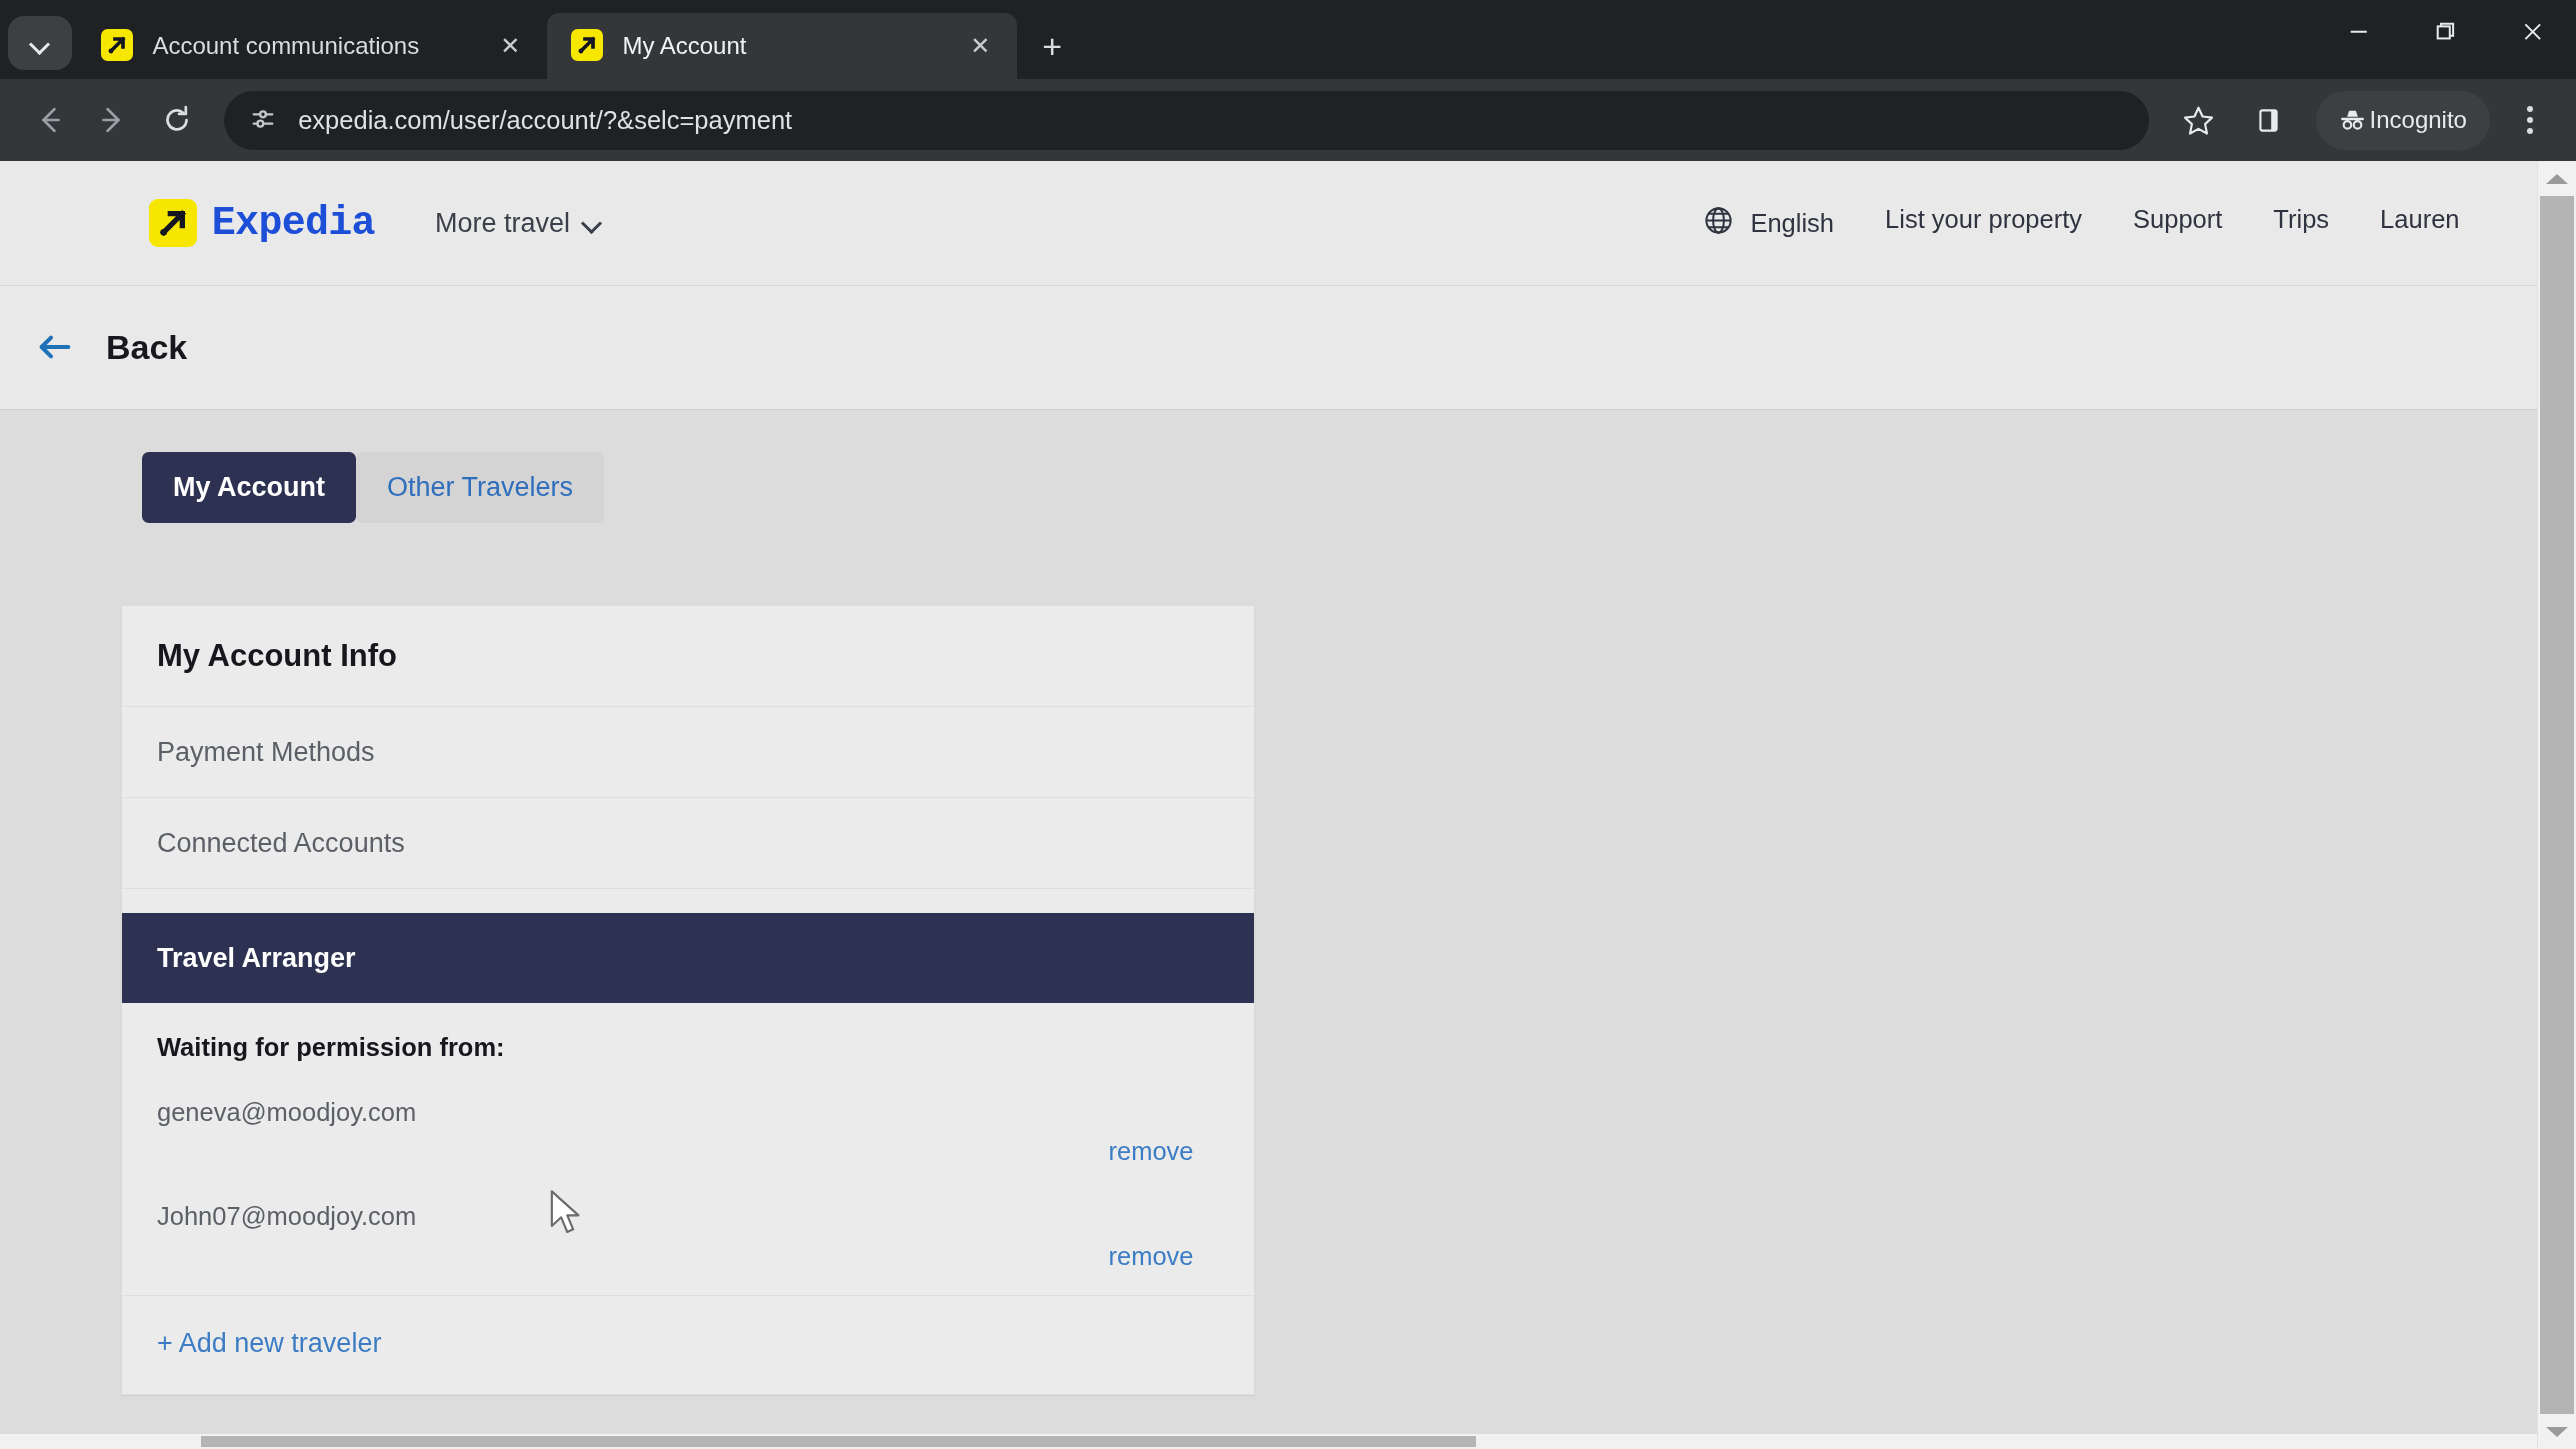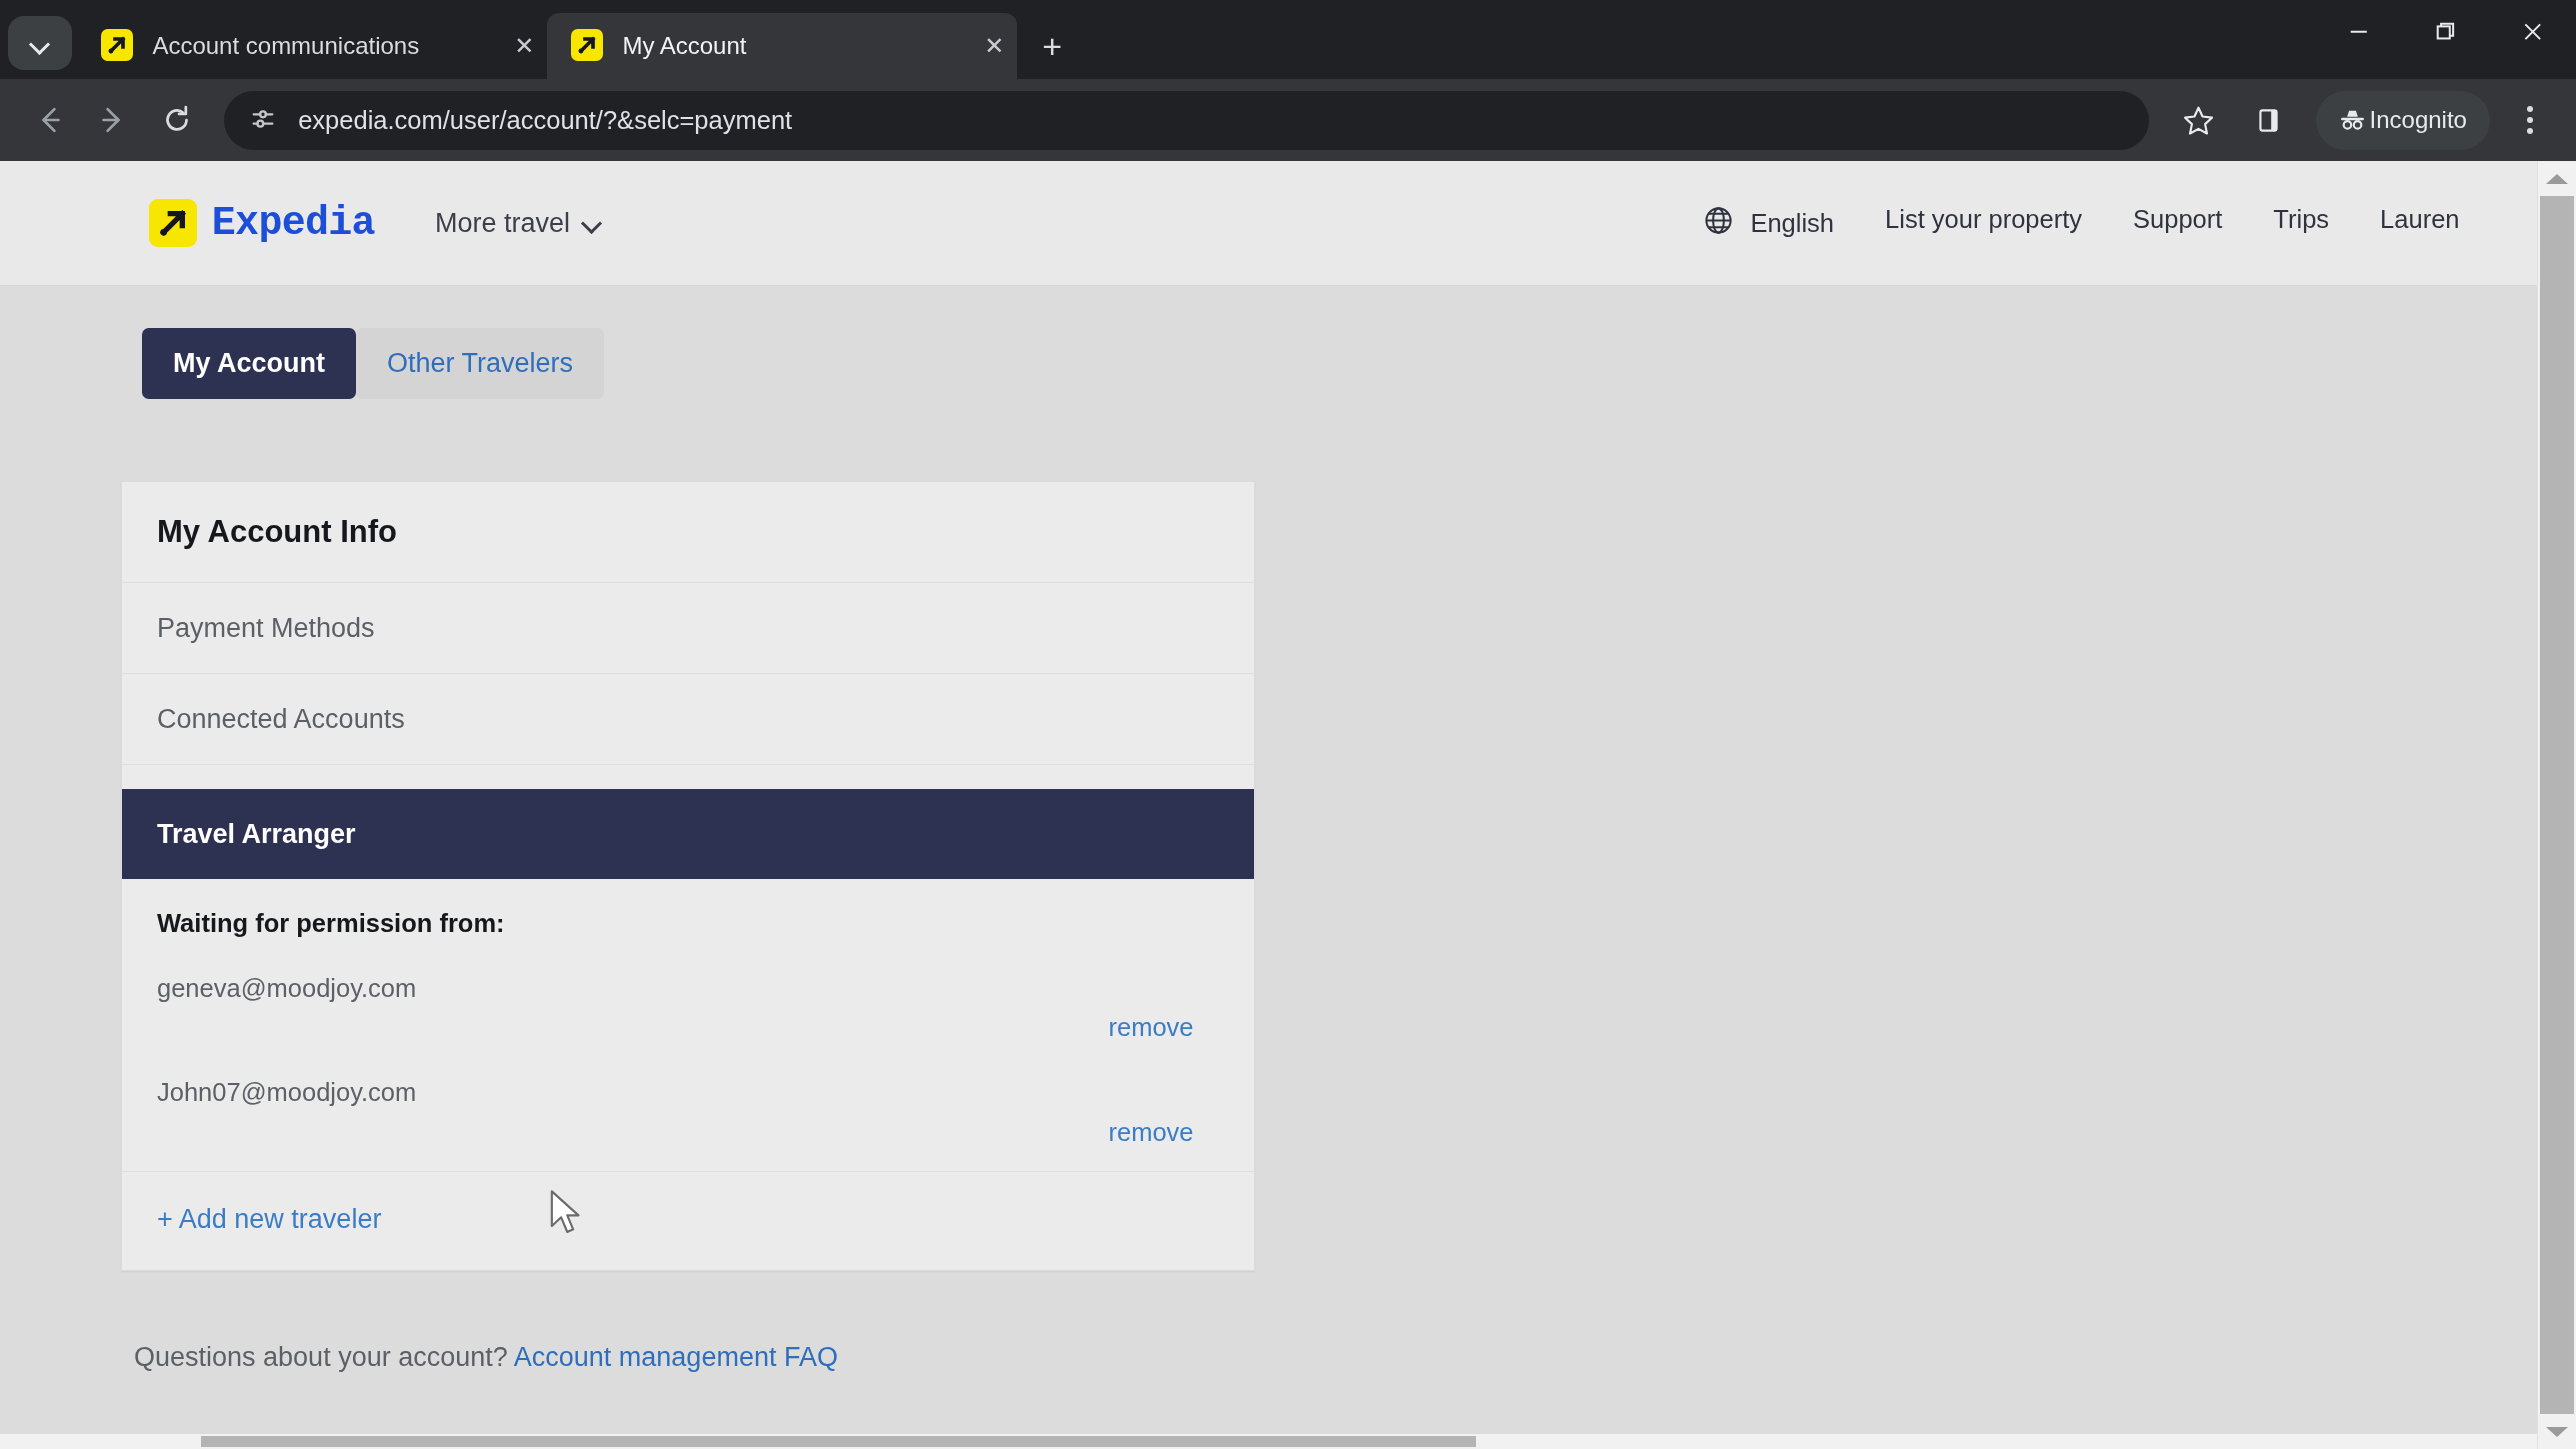--- a/index.html
+++ b/index.html
@@ -28,21 +28,21 @@
     width: 19px; height: 10.7px; position: relative;
   }
   .chev-down::before {
     content: ""; position: absolute; left: 1.3px; top: 0;
     width: 12px; height: 12px;
     border-right: 3.4px solid #e8eaed; border-bottom: 3.4px solid #e8eaed;
     transform: rotate(45deg);
   }
   .tab {
     height: 66px; display: flex; align-items: center;
-    padding: 0 5px 0 24px; position: relative; cursor: pointer;
+    padding: 0 19px 0 24px; position: relative; cursor: pointer;
     border-radius: 12px 12px 0 0; min-width: 134px;
   }
   .tab.inactive { background: transparent; width: 470px; }
   .tab.active { background: #35363a; width: 470px; }
   .tab .favicon { flex: 0 0 auto; margin-right: 19px; }
   .tab .tab-title {
     flex: 1 1 auto; color: #dadce0; font-size: 24px;
     white-space: nowrap; overflow: hidden; text-overflow: ellipsis;
   }
   .tab.active .tab-title { color: #f1f3f4; }
@@ -363,20 +363,29 @@
             </span>
             <span>English</span>
           </div>
           <div class="nav-item">List your property</div>
           <div class="nav-item">Support</div>
           <div class="nav-item">Trips</div>
           <div class="nav-item">Lauren</div>
         </div>
       </div>
 
+      <div class="back-bar">
+        <span class="back-arrow">
+          <svg width="40" height="40" viewBox="0 0 60 60">
+            <path d="M10 30 H50" stroke="#1f72b8" stroke-width="6" stroke-linecap="round"></path>
+            <path d="M24 16 L10 30 L24 44" stroke="#1f72b8" stroke-width="6" fill="none" stroke-linecap="round" stroke-linejoin="round"></path>
+          </svg>
+        </span>
+        <span class="back-label">Back</span>
+      </div>
 
       <div class="content">
 
         <div class="tabs-row">
           <div class="seg-tab sel">My Account</div>
           <div class="seg-tab unsel">Other Travelers</div>
         </div>
 
         <div class="card">
           <div class="card-title">My Account Info</div>

